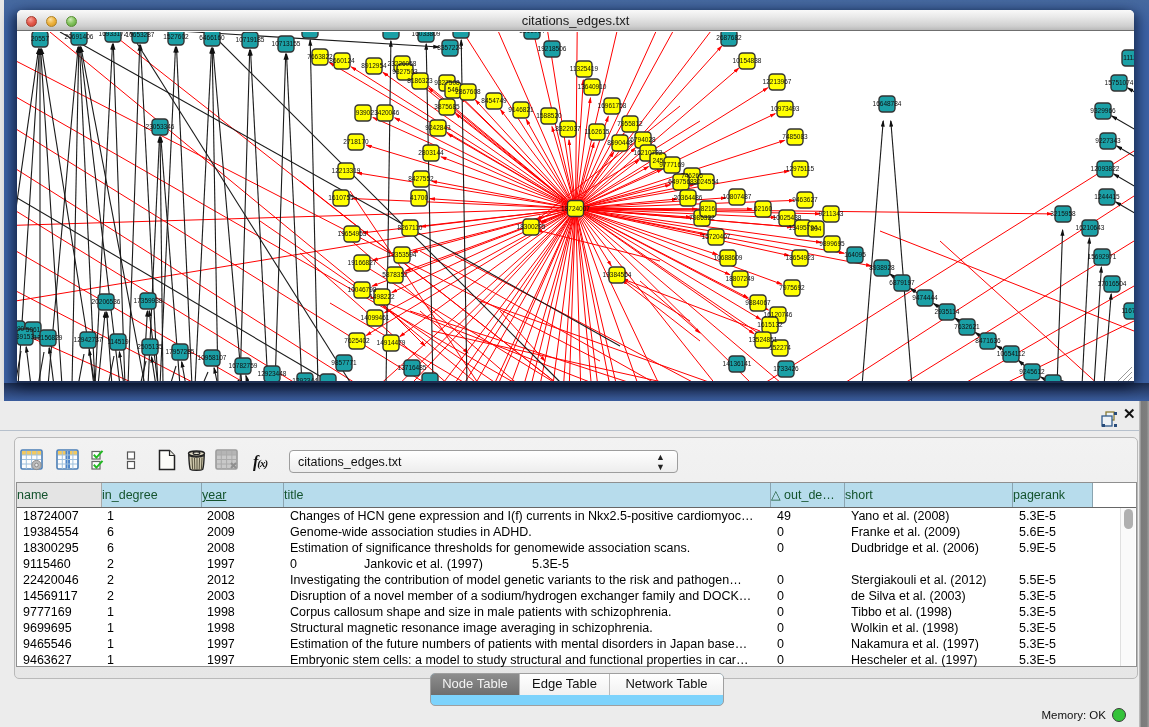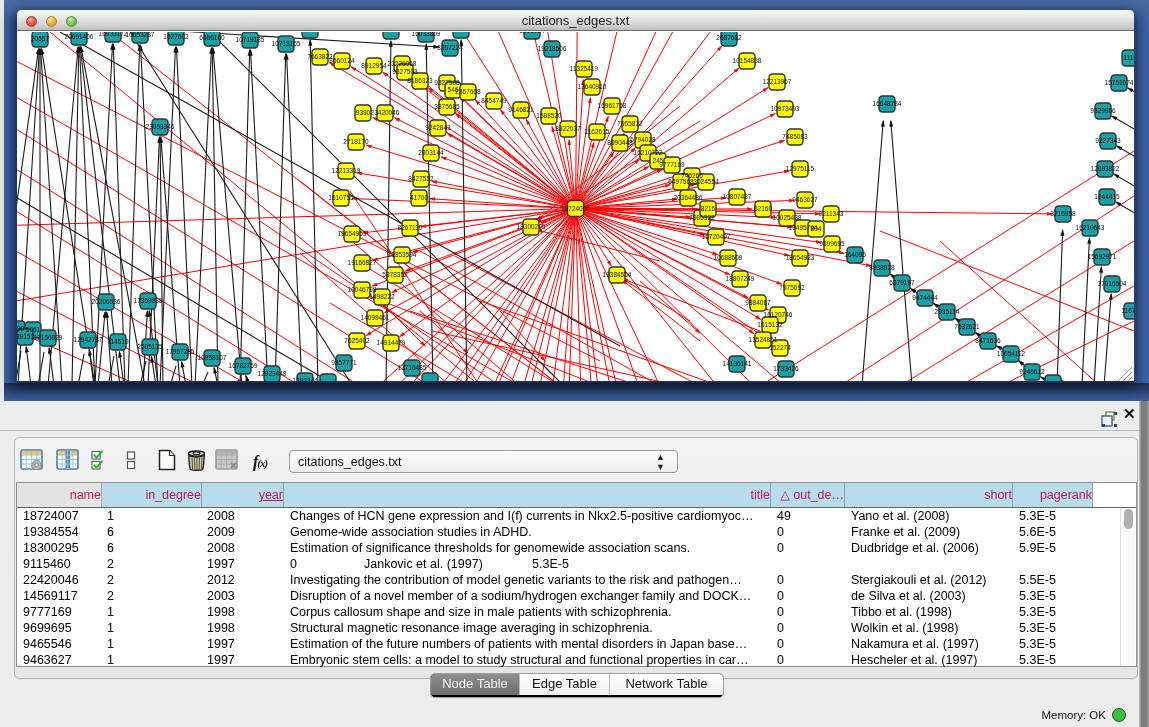--- a/index.html
+++ b/index.html
@@ -31,36 +31,36 @@
   background:linear-gradient(180deg,#f2f2f2,#e6e6e6); border:1px solid #b9b9b9; border-radius:5px; }
 #toolbar { position:absolute; left:20px; top:450px; height:24px; display:flex; align-items:center; }
 #toolbar .ic { margin-right:8px; display:inline-block; }
 #dropdown { position:absolute; left:289px; top:450px; width:389px; height:23px;
   background:linear-gradient(180deg,#ffffff,#ededed); border:1px solid #9d9d9d; border-radius:4px; }
 #dropdown .txt { position:absolute; left:8px; top:4px; font-size:12.5px; color:#111; }
 #dropdown .arr { position:absolute; right:12px; top:1px; font-size:9px; color:#222; line-height:10px; }
 #tablewrap { position:absolute; left:16px; top:482px; width:1121px; height:185px;
   background:#fff; border:1px solid #8f8f8f; }
 #thead { position:absolute; left:0; top:0; width:1119px; height:24px; display:flex; font-size:12.5px; }
-#thead div { height:24px; line-height:24px; text-align:right; border-right:1px solid #8aa4b0;
-  background:#b7dcec; color:#be185d; overflow:hidden; }
+#thead div { height:24px; line-height:24px; text-align:left; border-right:1px solid #8aa4b0;
+  background:#b7dcec; color:#14532d; overflow:hidden; }
 #thead .h0 { width:85px; background:#e4e4e4; border-right:1px solid #a9a9a9; }
 #thead .h1 { width:100px; } #thead .h2 { width:82px;text-decoration:underline; } #thead .h3 { width:487px; }
 #thead .h4 { width:74px; } #thead .h5 { width:168px; } #thead .h6 { width:80px; border-right:1px solid #8aa4b0; }
 #tbody { position:absolute; left:0; top:24px; width:1119px; border-top:1px solid #666; }
 .tr { display:flex; height:16px; line-height:16px; font-size:12.5px; color:#000; white-space:nowrap; }
 .tr div { overflow:hidden; }
 .c0 { width:85px; padding-left:6px; } .c1 { width:100px; padding-left:5px; }
 .c2 { width:82px; padding-left:5px; } .c3 { width:487px; padding-left:6px; }
 .c4 { width:74px; padding-left:6px; } .c5 { width:168px; padding-left:6px; }
 .c6 { width:80px; padding-left:6px; }
 #vscroll { position:absolute; right:1px; top:25px; width:15px; height:158px; background:#fafafa; border-left:1px solid #e0e0e0; }
 #vthumb { position:absolute; left:3px; top:1px; width:9px; height:20px; border-radius:5px; background:#b0b0b0; }
-#tabs { position:absolute; left:430px; top:673px; width:294px; height:25px; border:1px solid #9f9f9f;
-  border-radius:5px; background:#000000; display:flex; font-size:13px; overflow:hidden; }
+#tabs { position:absolute; left:430px; top:673px; width:294px; height:33px; border:1px solid #9f9f9f;
+  border-radius:5px; background:#7dd3fc; display:flex; font-size:13px; overflow:hidden; }
 #tabs .seg { height:21px; line-height:20px; text-align:center; color:#111;
   background:linear-gradient(180deg,#ffffff,#f1f1f1); border-right:1px solid #b9b9b9; }
 #tabs .sel { background:linear-gradient(180deg,#8d8d8d,#6e6e6e); color:#f4f4f4; }
 #memory { position:absolute; right:43px; top:709px; font-size:11.5px; color:#111; }
 #memdot { position:absolute; right:23px; top:708px; width:14px; height:14px; border-radius:50%;
   background:#35c33a; border:1.5px solid #3c3c3c; }
 #rightstrip { position:absolute; left:1139px; top:401px; width:10px; height:326px;
   background:linear-gradient(90deg,#c9c9c9 0%,#7b7b7b 25%,#7e7e7e 75%,#a0a0a0 100%); }
 </style></head>
 <body>

